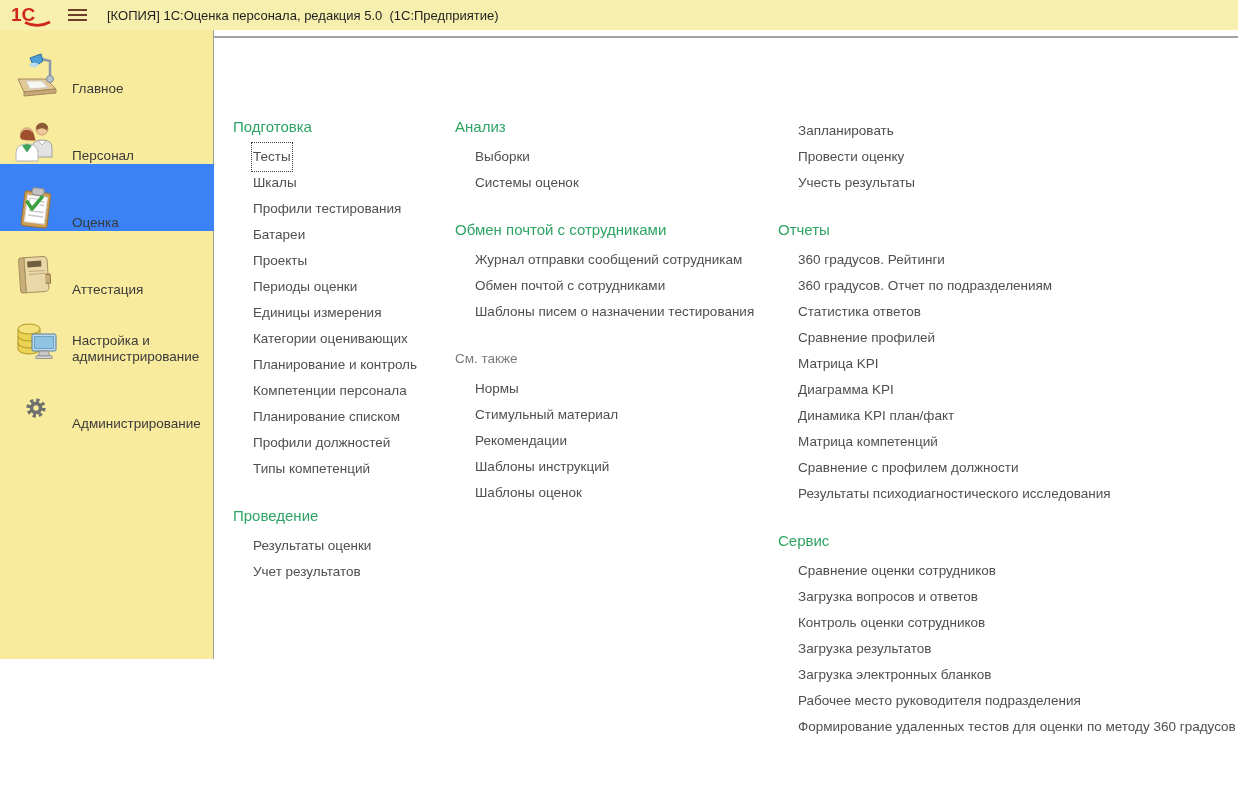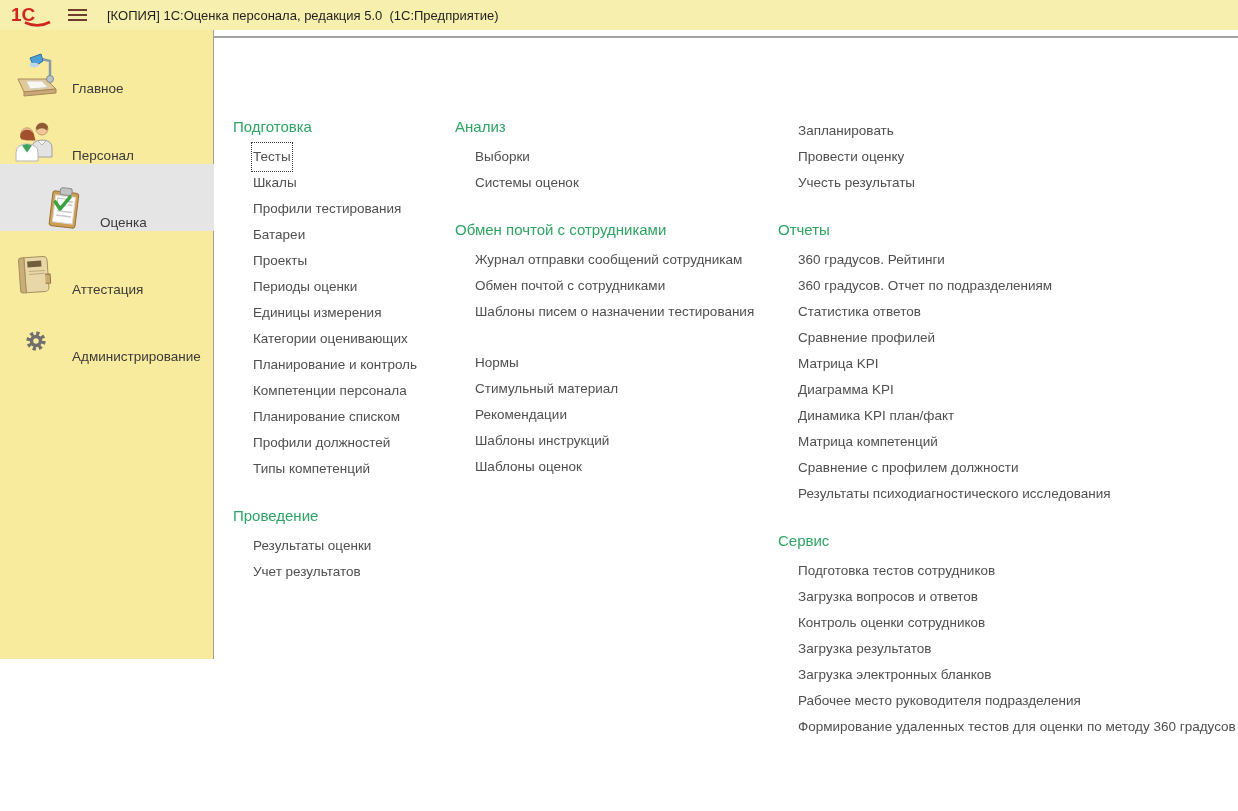--- a/index.html
+++ b/index.html
@@ -25,21 +25,21 @@
 
   
   .body-row { flex:1; display:flex; min-height:0; }
 
   .sidebar { width:214px; flex:0 0 214px; background:#f9eb9d; position:relative; }
   .sidebar::after { content:""; position:absolute; top:0; bottom:0; right:0; width:1px; background:#9e9e9e; z-index:0; }
   .sb-item {
     height:67px; display:flex; align-items:flex-end;
     cursor:pointer; position:relative; z-index:1;
   }
-  .sb-item.active { background:#e5e5e5;padding-left:28px; }
+  .sb-item.active { background:#3b82f6; }
   .sb-icon { width:48px; height:48px; margin-left:12px; flex:0 0 48px;
              display:flex; align-items:center; justify-content:center; }
   .sb-label { margin-left:12px; margin-right:8px; font-size:13.5px; color:#3a3a3a; line-height:16px; }
 
   .content { flex:1; background:#ffffff; min-width:0; }
   .content-topline { margin-top:6px; border-top:2px solid #a2a2a2; }
 
   .cols { display:flex; padding:80px 0 0 19px; }
   .col.c0 { width:222px; flex:0 0 222px; }
   .col.c1 { width:323px; flex:0 0 323px; }
@@ -134,20 +134,35 @@
                 <path d="M13 7 h19 a4 4 0 0 1 4 4 v27 a4 4 0 0 1 -4 4 h-19 z" fill="#ead7a8" stroke="#a58f5c"></path>
                 <path d="M13 7 h-2.5 a3 3 0 0 0 -3 3 v29 a3 3 0 0 0 3 3 h2.5 z" fill="#c9ae79" stroke="#a58f5c"></path>
                 <rect x="16" y="11" width="14" height="6" fill="#6f5f3e"></rect>
                 <line x1="17" y1="21" x2="33" y2="21" stroke="#bfa97a"></line>
                 <line x1="17" y1="24" x2="33" y2="24" stroke="#bfa97a"></line>
                 <path d="M33 25 h5 v9 h-5" fill="#c9ad74" stroke="#8a7244"></path>
               </g>
             </svg>
           </span>
           <span class="sb-label">Аттестация</span>
+        </div>
+        <div class="sb-item">
+          <span class="sb-icon">
+            <svg width="48" height="48" viewBox="0 0 48 48">
+              <path d="M6 12 v20 a11 5 0 0 0 22 0 v-20" fill="#ead253" stroke="#b19428"></path>
+              <ellipse cx="17" cy="12" rx="11" ry="5" fill="#f4e27a" stroke="#b19428"></ellipse>
+              <path d="M6 19 a11 5 0 0 0 22 0" fill="none" stroke="#b19428"></path>
+              <path d="M6 26 a11 5 0 0 0 22 0" fill="none" stroke="#b19428"></path>
+              <rect x="20" y="17" width="24" height="17" rx="1.5" fill="#bcd8ea" stroke="#55809f"></rect>
+              <rect x="22.5" y="19.5" width="19" height="12" fill="#8fc3e4" stroke="#6fa3c4"></rect>
+              <path d="M28 34 h8 l2 5 h-12 z" fill="#c9c9c9" stroke="#909090"></path>
+              <rect x="24" y="39" width="16" height="2.5" fill="#d9d9d9" stroke="#979797"></rect>
+            </svg>
+          </span>
+          <span class="sb-label">Настройка и администрирование</span>
         </div>
         <div class="sb-item">
           <span class="sb-icon">
             <svg width="22" height="22" viewBox="0 0 24 24">
               <circle cx="12" cy="12" r="8" fill="none" stroke="#6f6f6f" stroke-width="5" stroke-dasharray="3.3 2.98"></circle>
               <circle cx="12" cy="12" r="6.8" fill="#6f6f6f"></circle>
               <circle cx="12" cy="12" r="3" fill="#f9eb9d"></circle>
             </svg>
           </span>
           <span class="sb-label">Администрирование</span>
@@ -186,20 +201,21 @@
               <a class="link">Выборки</a>
               <a class="link">Системы оценок</a>
             </div>
             <div class="section">
               <div class="section-title">Обмен почтой с сотрудниками</div>
               <a class="link">Журнал отправки сообщений сотрудникам</a>
               <a class="link">Обмен почтой с сотрудниками</a>
               <a class="link">Шаблоны писем о назначении тестирования</a>
             </div>
             <div class="section">
+              <div class="section-title gray">См. также</div>
               <a class="link">Нормы</a>
               <a class="link">Стимульный материал</a>
               <a class="link">Рекомендации</a>
               <a class="link">Шаблоны инструкций</a>
               <a class="link">Шаблоны оценок</a>
             </div>
           </div>
           <div class="col c2">
             <div class="section">
               <a class="link">Запланировать</a>
@@ -214,21 +230,21 @@
               <a class="link">Сравнение профилей</a>
               <a class="link">Матрица KPI</a>
               <a class="link">Диаграмма KPI</a>
               <a class="link">Динамика KPI план/факт</a>
               <a class="link">Матрица компетенций</a>
               <a class="link">Сравнение с профилем должности</a>
               <a class="link">Результаты психодиагностического исследования</a>
             </div>
             <div class="section">
               <div class="section-title">Сервис</div>
-              <a class="link">Подготовка тестов сотрудников</a>
+              <a class="link">Сравнение оценки сотрудников</a>
               <a class="link">Загрузка вопросов и ответов</a>
               <a class="link">Контроль оценки сотрудников</a>
               <a class="link">Загрузка результатов</a>
               <a class="link">Загрузка электронных бланков</a>
               <a class="link">Рабочее место руководителя подразделения</a>
               <a class="link">Формирование удаленных тестов для оценки по методу 360 градусов</a>
             </div>
           </div>
         </div>
     </div>

